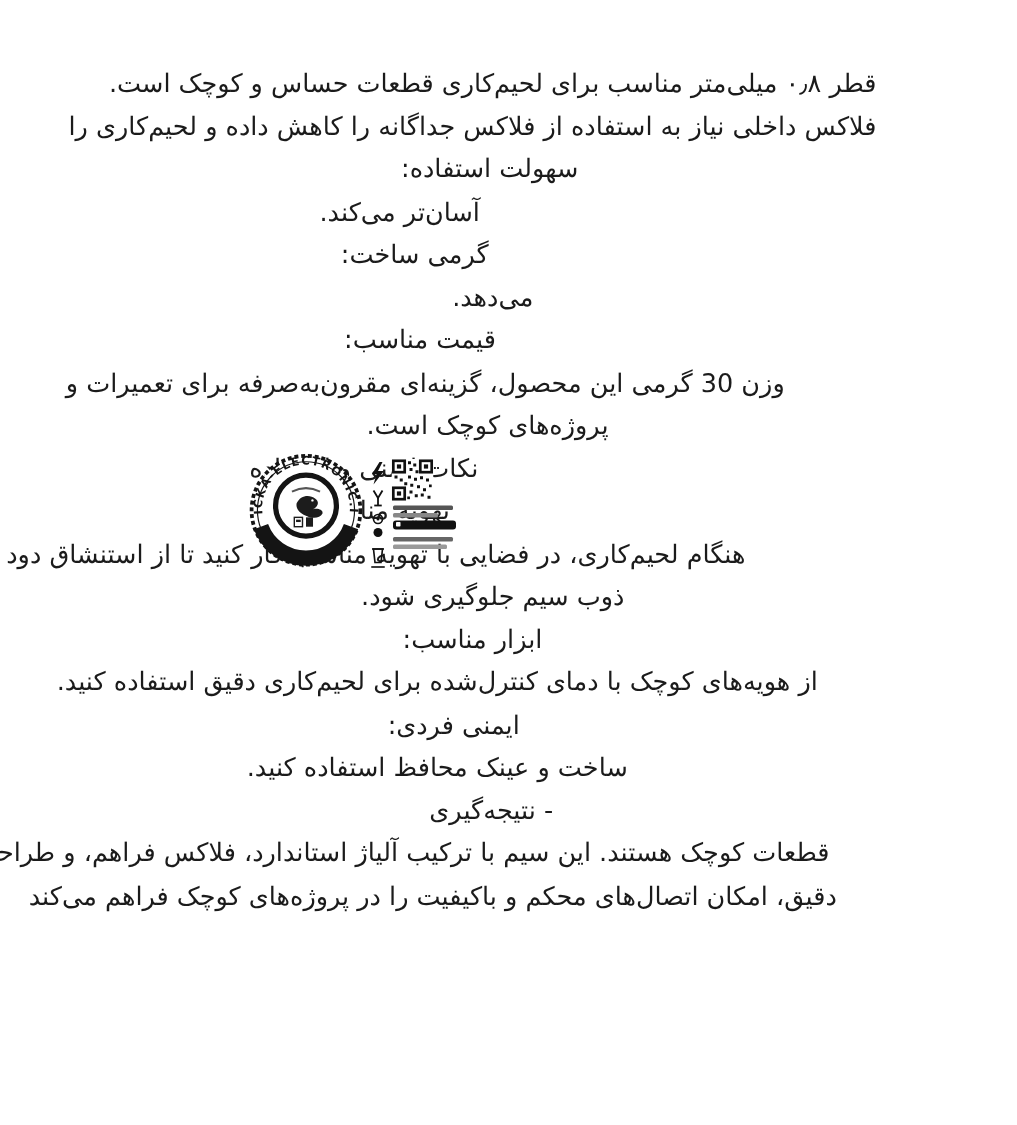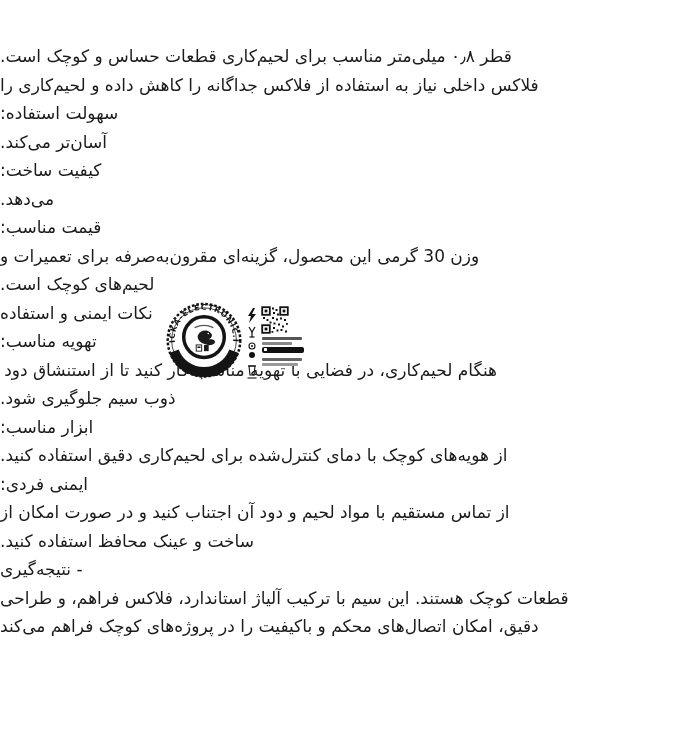--- a/index.html
+++ b/index.html
@@ -3,21 +3,21 @@
 <meta charset="utf-8">
 <style>
   html,body{margin:0;padding:0;}
   body{
     width:678px;height:750px;overflow:hidden;background:#ffffff;
     font-family:"DejaVu Sans",sans-serif;color:#1b1b1b;position:relative;
   }
   
   #text-block{
     position:absolute;top:0;left:0;right:0;
-    direction:rtl;text-align:left;
+    direction:rtl;text-align:center;
     padding-top:42px;padding-right:21px;
   }
   .line{
     white-space:nowrap;line-height:28.5px;font-size:17px;
     letter-spacing:0;
   }
   
   .line:nth-child(2){padding-right:27px}
   .line:nth-child(3){padding-right:4px}
   .line:nth-child(4){padding-right:124px}
@@ -58,33 +58,32 @@
   #bar4{top:57px;width:36px;background:#999;}
 </style>
 </head>
 <body>
 
 <div id="text-block">
     <div class="line">قطر ۰٫۸ میلی‌متر مناسب برای لحیم‌کاری قطعات حساس و کوچک است.</div>
     <div class="line">فلاکس داخلی نیاز به استفاده از فلاکس جداگانه را کاهش داده و لحیم‌کاری را</div>
     <div class="line">سهولت استفاده:</div>
     <div class="line">آسان‌تر می‌کند.</div>
-    <div class="line">کیفیت ساخت:</div>
+    <div class="line">گرمی ساخت:</div>
     <div class="line">می‌دهد.</div>
     <div class="line">قیمت مناسب:</div>
     <div class="line">وزن 30 گرمی این محصول، گزینه‌ای مقرون‌به‌صرفه برای تعمیرات و</div>
-    <div class="line">لحیم‌های کوچک است.</div>
+    <div class="line">پروژه‌های کوچک است.</div>
     <div class="line">نکات ایمنی و استفاده</div>
     <div class="line">تهویه مناسب:</div>
     <div class="line">هنگام لحیم‌کاری، در فضایی با تهویه مناسب کار کنید تا از استنشاق دود حاصل از</div>
     <div class="line">ذوب سیم جلوگیری شود.</div>
     <div class="line">ابزار مناسب:</div>
     <div class="line">از هویه‌های کوچک با دمای کنترل‌شده برای لحیم‌کاری دقیق استفاده کنید.</div>
     <div class="line">ایمنی فردی:</div>
-    <div class="line">از تماس مستقیم با مواد لحیم و دود آن اجتناب کنید و در صورت امکان از</div>
     <div class="line">ساخت و عینک محافظ استفاده کنید.</div>
     <div class="line">- نتیجه‌گیری</div>
     <div class="line">قطعات کوچک هستند. این سیم با ترکیب آلیاژ استاندارد، فلاکس فراهم، و طراحی</div>
     <div class="line">دقیق، امکان اتصال‌های محکم و باکیفیت را در پروژه‌های کوچک فراهم می‌کند</div>
   </div>
 
 <div id="brand-block">
 
   <div id="stamp-wrap">
     <svg width="78" height="80" viewBox="0 0 100 102" xmlns="http://www.w3.org/2000/svg">

